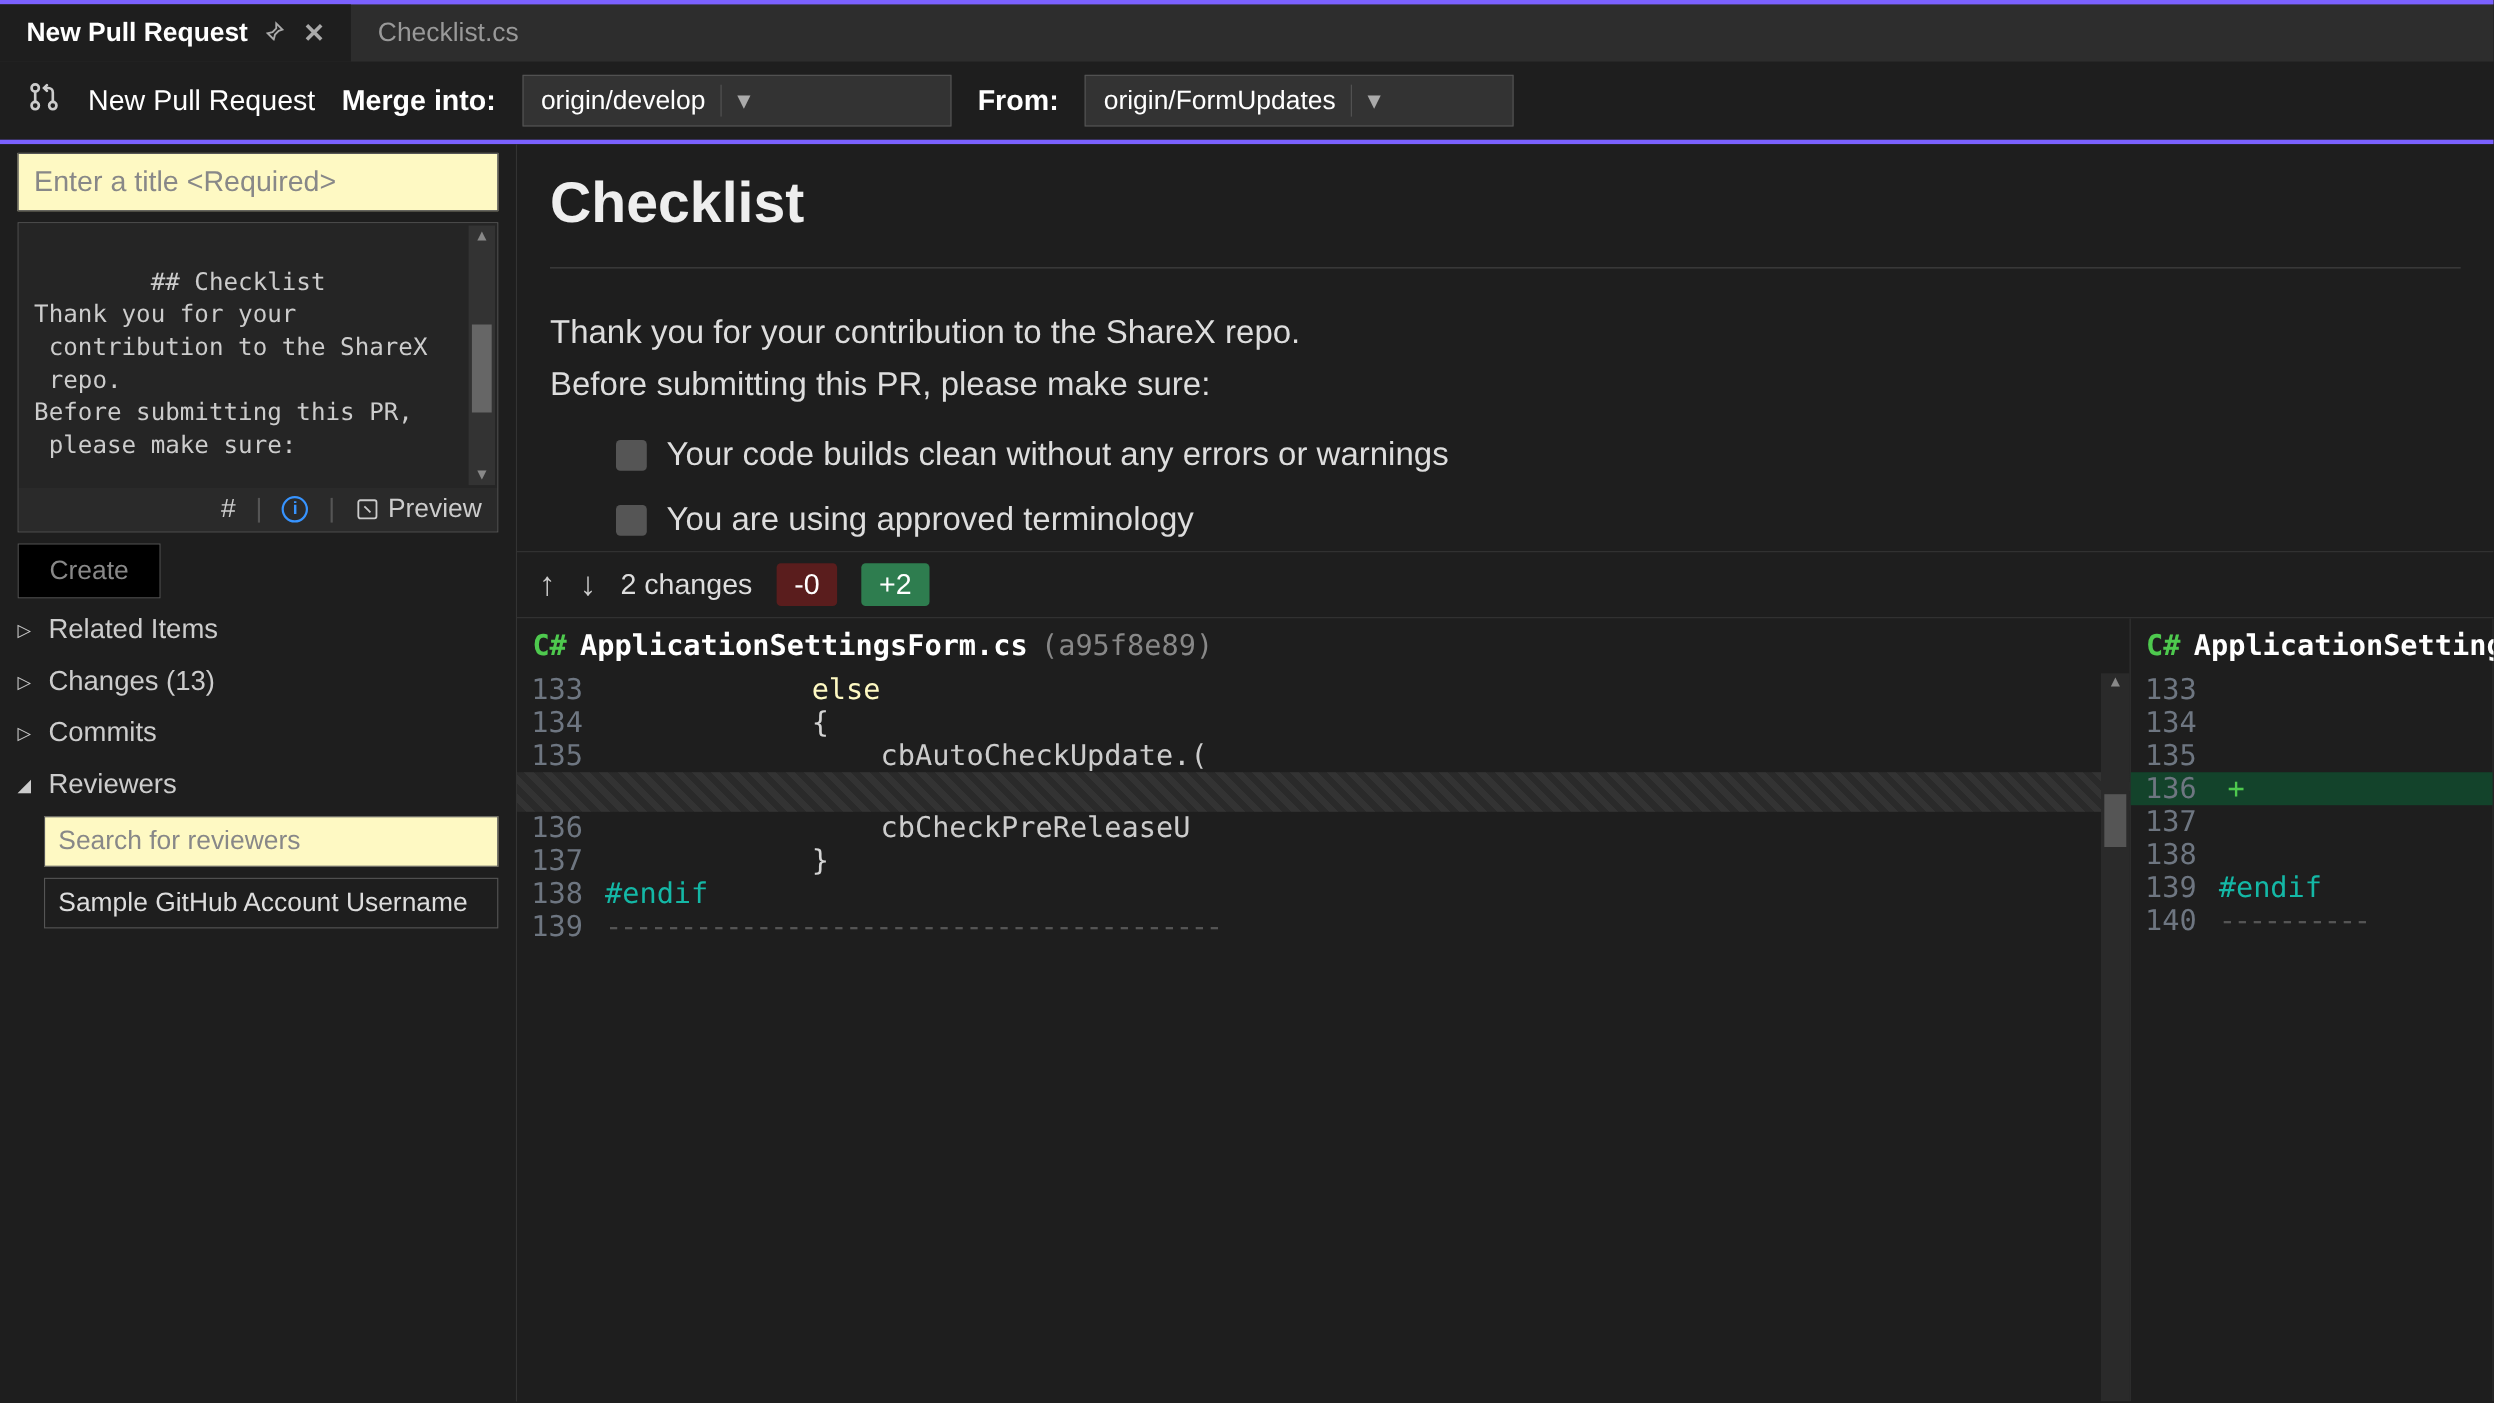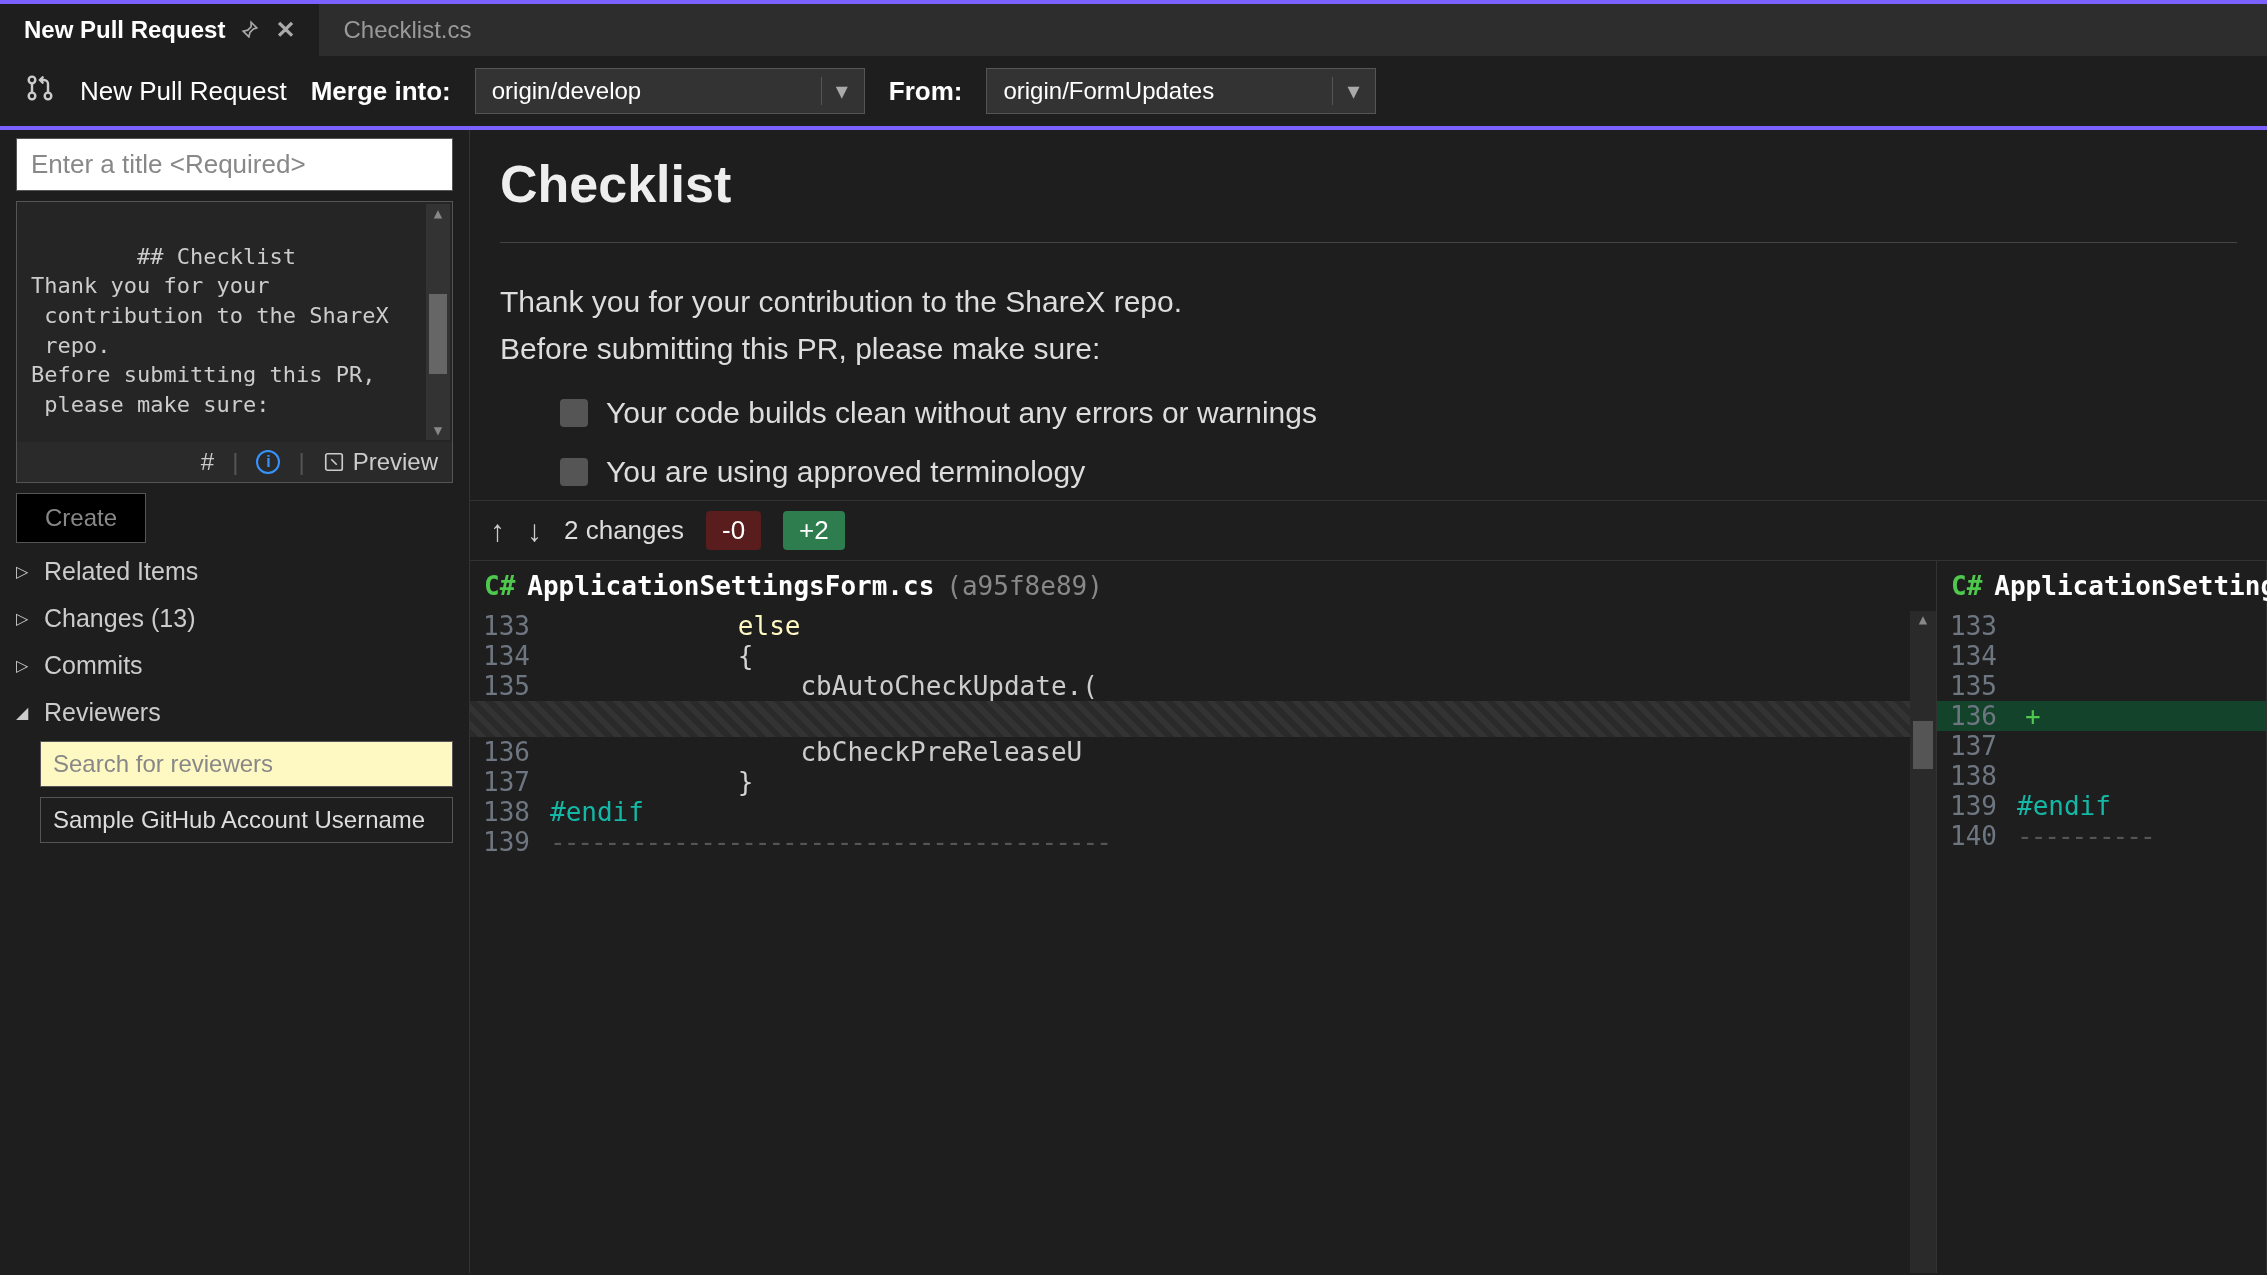--- a/index.html
+++ b/index.html
@@ -42,21 +42,21 @@
   gap: 24px;
   padding: 12px 24px;
   border-bottom: 4px solid #7b61ff;
 }
 .toolbar .branch-icon { color: #ccc; font-size: 28px; }
 .toolbar .label { color: #fff; font-size: 26px; }
 .toolbar .bold { font-weight: 600; }
 .dropdown {
   display: flex;
   align-items: center;
-  justify-content: space-between;
+  justify-content: flex-start;
   background: #333;
   border: 1px solid #555;
   padding: 8px 16px;
   min-width: 390px;
   color: #fff;
 }
 .dropdown .arrow {
   border-left: 1px solid #555;
   padding-left: 14px;
   margin-left: 14px;
@@ -77,21 +77,21 @@
   border-right: 1px solid #333;
 }
 .right {
   flex: 1;
   display: flex;
   flex-direction: column;
 }
 
 
 .title-input {
-  background: #ffffff;
+  background: #fef9c3;
   border: 1px solid #555;
   padding: 10px 14px;
   color: #888;
   font-size: 26px;
 }
 .desc-box {
   border: 1px solid #555;
   display: flex;
   flex-direction: column;
 }

